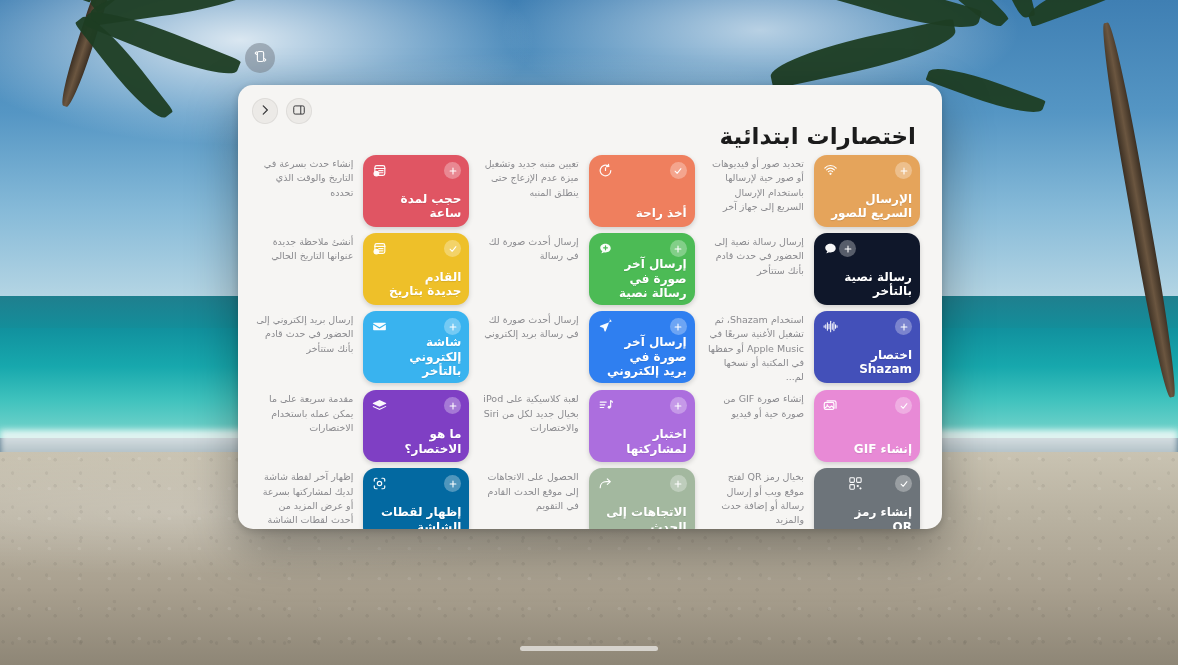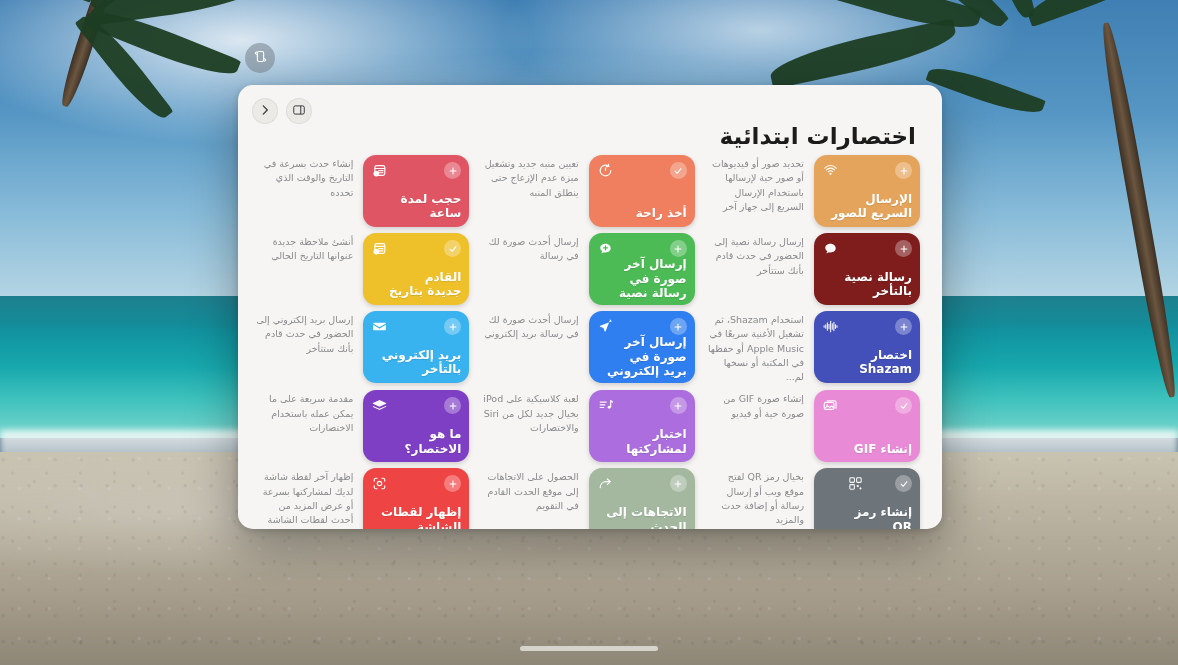--- a/index.html
+++ b/index.html
@@ -262,21 +262,21 @@
                 <line x1="12" y1="5" x2="12" y2="19"></line>
                 <line x1="5" y1="12" x2="19" y2="12"></line>
               </svg>
             </span>
           </div>
           <div class="card-label">حجب لمدة ساعة</div>
         </div>
         <div class="desc">إنشاء حدث بسرعة في التاريخ والوقت الذي تحدده</div>
       </div>
       <div class="pair">
-        <div class="card" style="background: #7f1d1d;">
+        <div class="card" style="background: #0f172a; align-items: flex-end;">
           <div class="card-top">
             <span class="card-glyph">
               <svg viewBox="0 0 24 24" fill="#ffffff" stroke="none">
                 <path d="M12 5.2c-4.3 0-7.4 2.6-7.4 5.9 0 2 1.1 3.7 2.9 4.8-.2 1-.8 2-1.6 2.7 1.4-.1 2.8-.6 3.9-1.4.7.2 1.5.3 2.2.3 4.3 0 7.4-2.6 7.4-5.9S16.3 5.2 12 5.2z"></path>
               </svg>
             </span>
             <span class="badge">
               <svg viewBox="0 0 24 24" fill="none" stroke="#ffffff" stroke-width="2.6" stroke-linecap="round">
                 <line x1="12" y1="5" x2="12" y2="19"></line>
                 <line x1="5" y1="12" x2="19" y2="12"></line>
@@ -388,21 +388,21 @@
                 <path d="M3 9.6l8.5 5.1c.3.2.7.2 1 0L21 9.6v6.8c0 .6-.4 1-1 1H4c-.6 0-1-.4-1-1V9.6z"></path>
               </svg>
             </span>
             <span class="badge">
               <svg viewBox="0 0 24 24" fill="none" stroke="#ffffff" stroke-width="2.6" stroke-linecap="round">
                 <line x1="12" y1="5" x2="12" y2="19"></line>
                 <line x1="5" y1="12" x2="19" y2="12"></line>
               </svg>
             </span>
           </div>
-          <div class="card-label">بريد إلكتروني بالتأخر</div>
+          <div class="card-label">شاشة إلكتروني بالتأخر</div>
         </div>
         <div class="desc">إرسال بريد إلكتروني إلى الحضور في حدث قادم بأنك ستتأخر</div>
       </div>
       <div class="pair">
         <div class="card" style="background: rgb(232, 138, 214);">
           <div class="card-top">
             <span class="card-glyph">
               <svg viewBox="0 0 24 24" fill="none" stroke="#ffffff" stroke-width="1.7" stroke-linecap="round" stroke-linejoin="round">
                 <rect x="3.2" y="7.6" width="13.6" height="10" rx="2.2"></rect>
                 <path d="M7.2 5.6h10.2c1.3 0 2.4 1 2.4 2.3v8"></path>
@@ -502,21 +502,21 @@
                 <line x1="12" y1="5" x2="12" y2="19"></line>
                 <line x1="5" y1="12" x2="19" y2="12"></line>
               </svg>
             </span>
           </div>
           <div class="card-label">الاتجاهات إلى الحدث</div>
         </div>
         <div class="desc">الحصول على الاتجاهات إلى موقع الحدث القادم في التقويم</div>
       </div>
       <div class="pair">
-        <div class="card" style="background: #ef4444;">
+        <div class="card" style="background: #0369a1;">
           <div class="card-top">
             <span class="card-glyph">
               <svg viewBox="0 0 24 24" fill="none" stroke="#ffffff" stroke-width="1.7" stroke-linecap="round" stroke-linejoin="round">
                 <path d="M4.6 8.6V6.8a2.2 2.2 0 0 1 2.2-2.2h1.8"></path>
                 <path d="M19.4 8.6V6.8a2.2 2.2 0 0 0-2.2-2.2h-1.8"></path>
                 <path d="M4.6 15.4v1.8a2.2 2.2 0 0 0 2.2 2.2h1.8"></path>
                 <path d="M19.4 15.4v1.8a2.2 2.2 0 0 1-2.2 2.2h-1.8"></path>
                 <circle cx="12" cy="12" r="3.1"></circle>
               </svg>
             </span>

